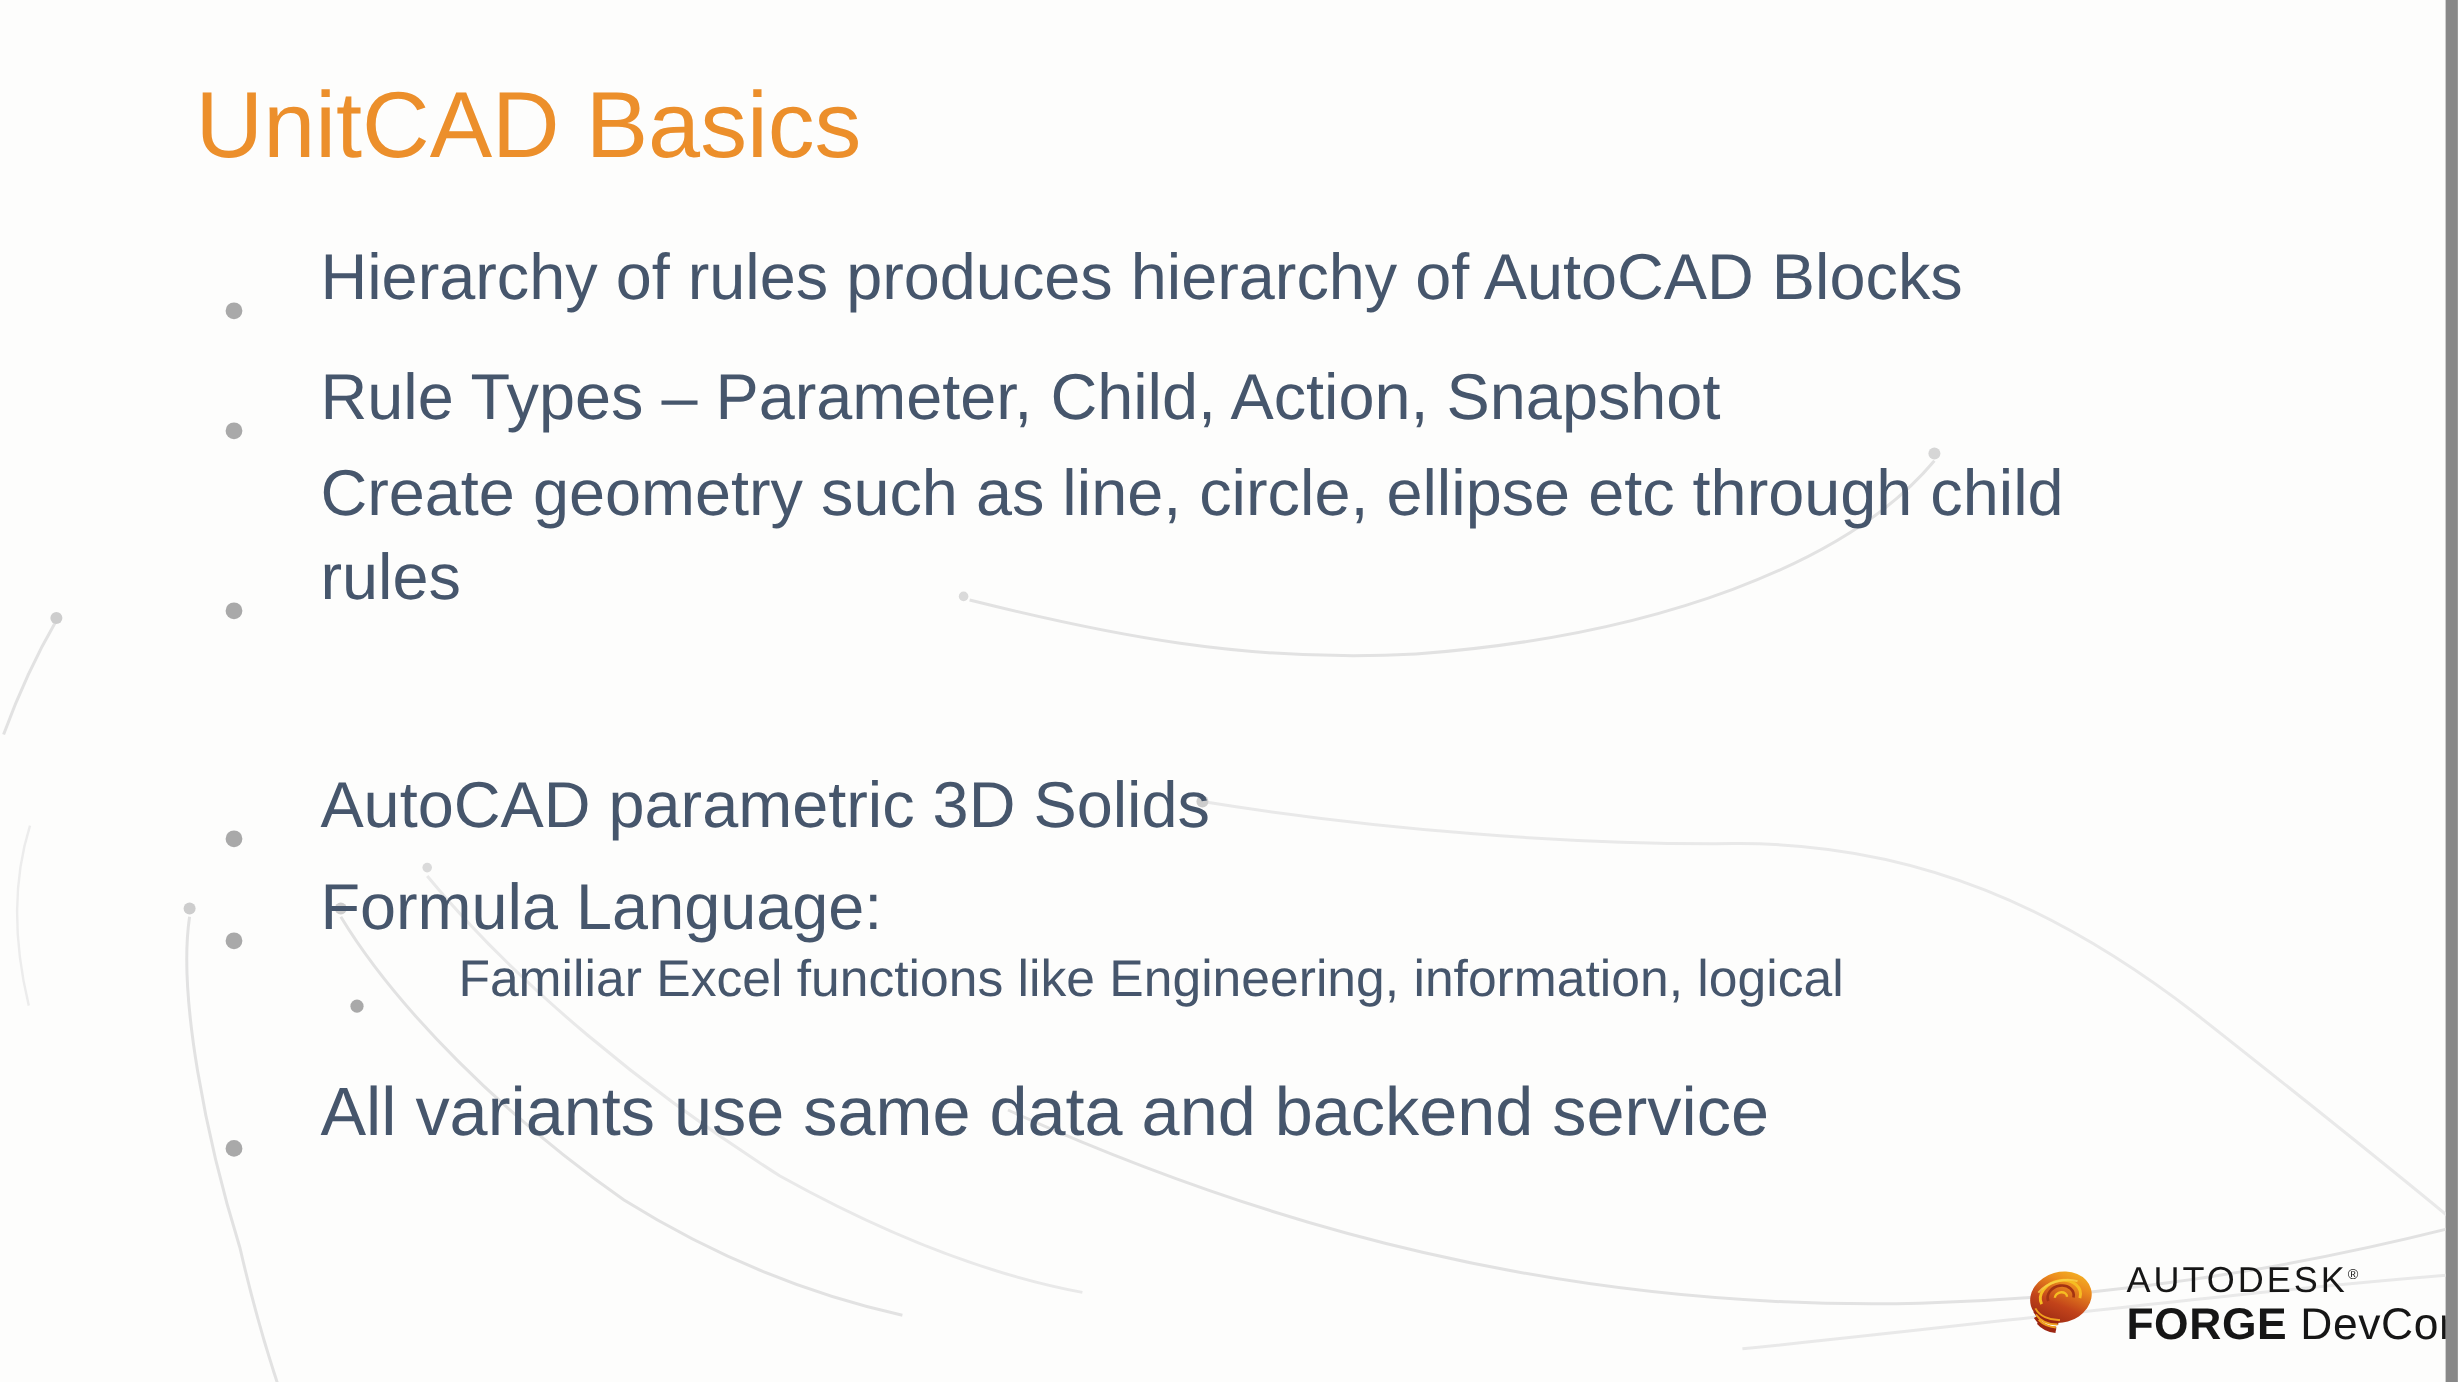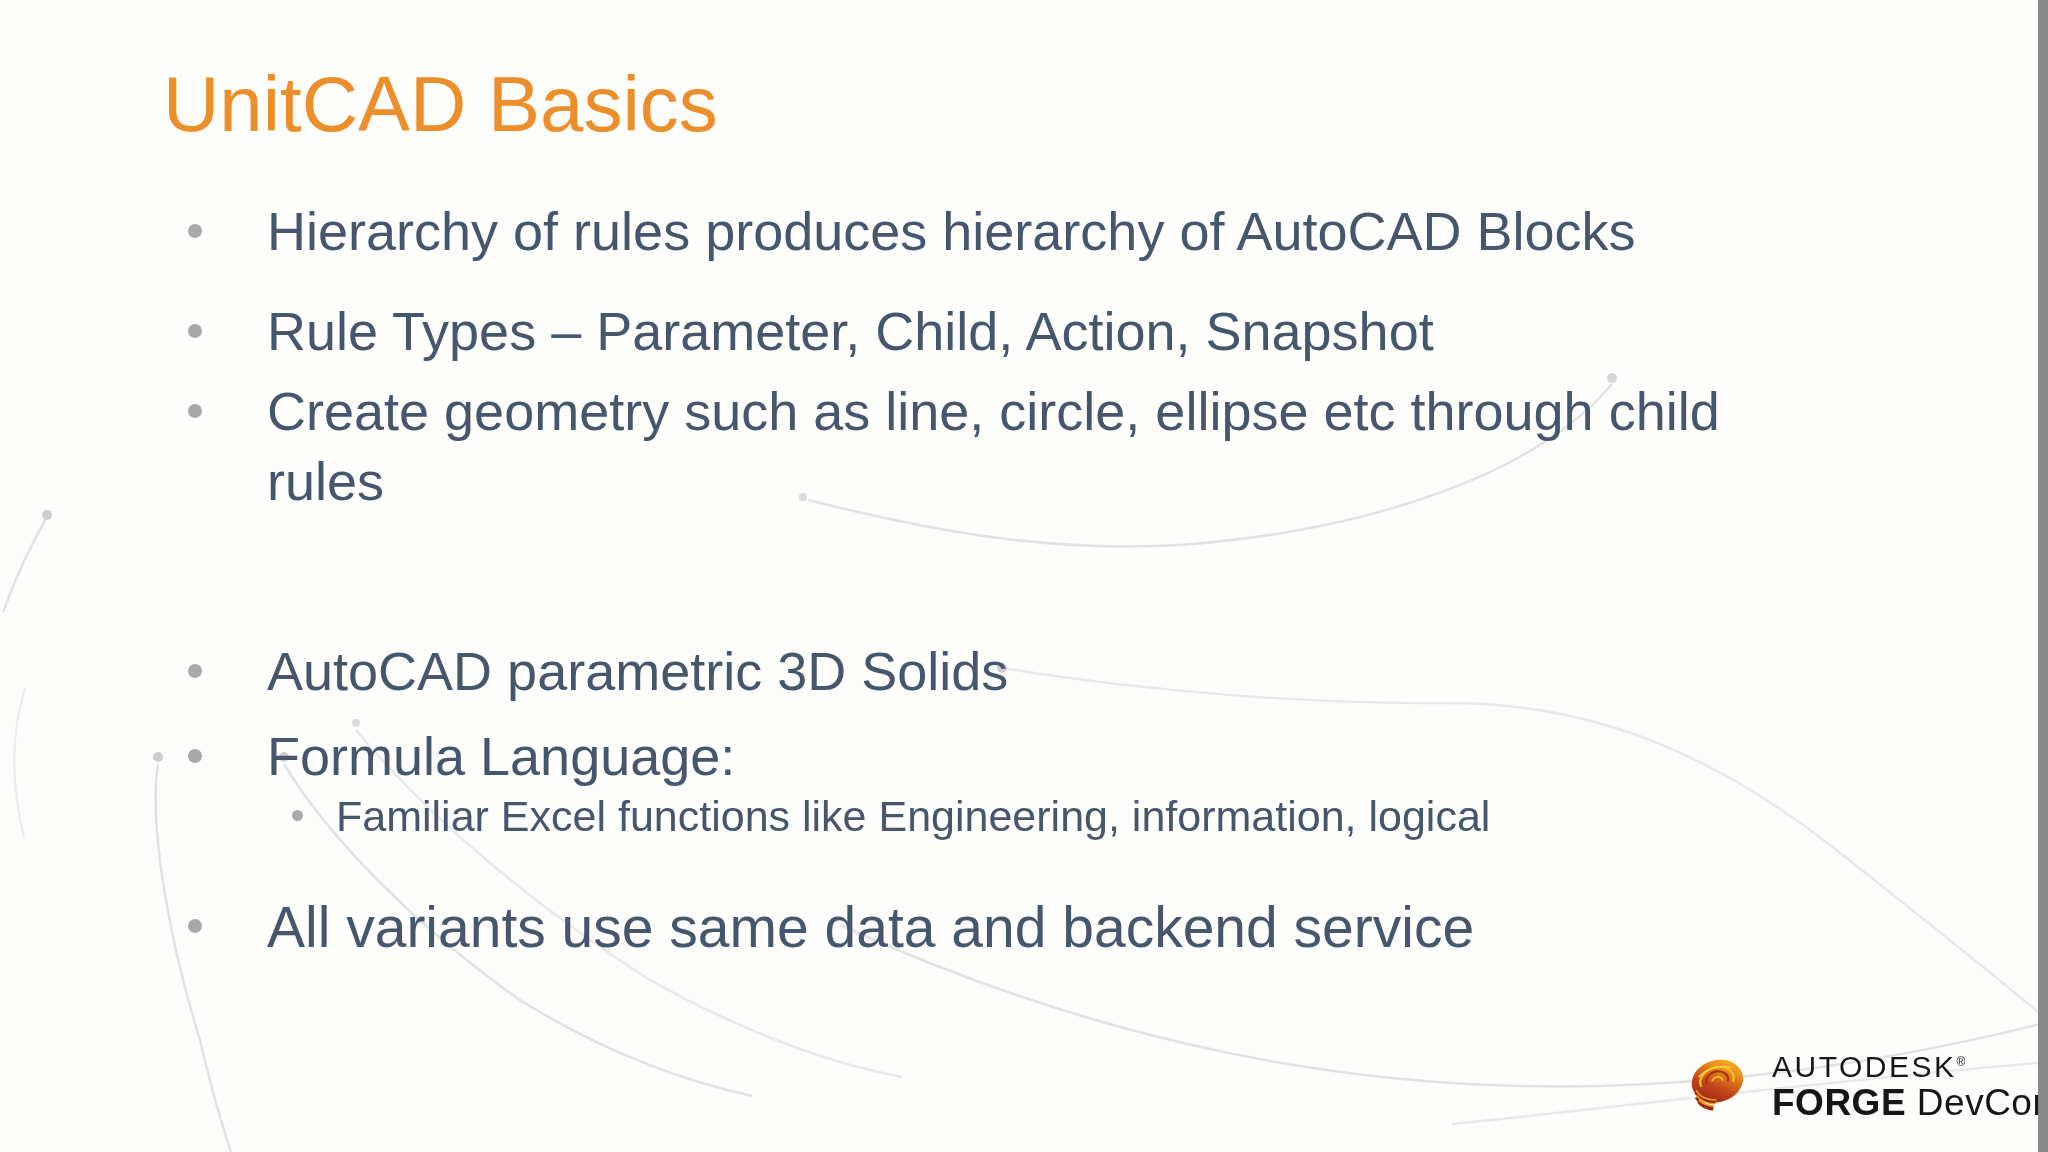--- a/index.html
+++ b/index.html
@@ -10,30 +10,30 @@
     overflow:hidden;
     font-family:"Liberation Sans","DejaVu Sans",sans-serif;
     text-decoration:underline;
   }
   .decor{position:absolute;left:0;top:0;width:2048px;height:1152px;}
   .title{
     position:absolute;left:163px;top:60px;
     font-size:78px;line-height:1.15;font-weight:400;
     color:#ec8f2b;white-space:nowrap;
   }
-  .row{position:absolute;display:flex;align-items:flex-start;}
+  .row{position:absolute;display:flex;align-items:flex-end;}
   .row .dot{
     flex:0 0 auto;border-radius:50%;background:#a9a9a9;
   }
   .l1{left:188px;font-size:54px;line-height:70px;color:#46566c;}
   .l1 .dot{width:14px;height:14px;margin-top:28px;}
   .l1 .txt{margin-left:65px;white-space:nowrap;}
   .l2{left:292px;font-size:43px;line-height:56px;color:#46566c;}
   .l2 .dot{width:11px;height:11px;margin-top:22px;}
-  .l2 .txt{margin-left:33px;white-space:nowrap;}
+  .l2 .txt{margin-left:79px;white-space:nowrap;}
   .big{font-size:57px;line-height:74px;}
   .big .dot{width:14px;height:14px;margin-top:29px;}
   .wrap2 .txt div{white-space:nowrap;}
   .logo{
     position:absolute;left:1688px;top:1046px;
     display:flex;align-items:flex-start;
   }
   .logo-icon{width:60px;height:66px;margin-top:4px;}
   .logo-text{margin-left:24px;color:#161616;}
   .logo-line1{

